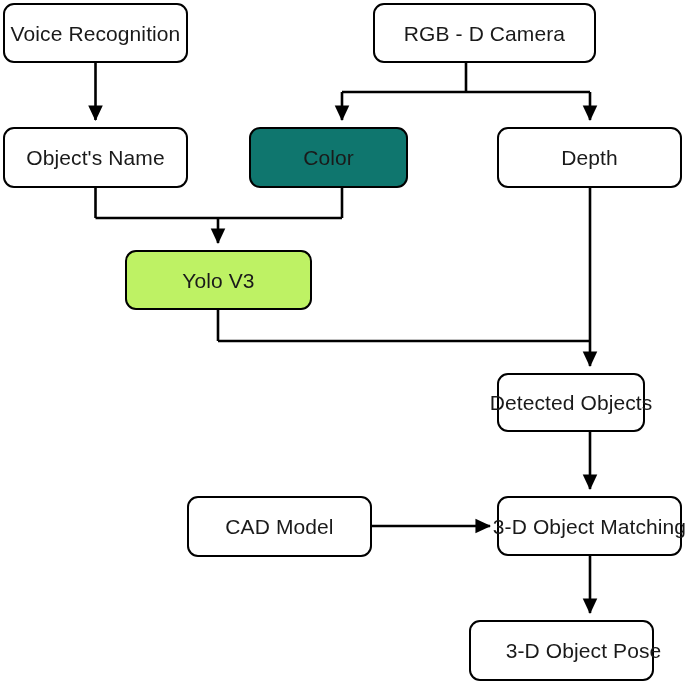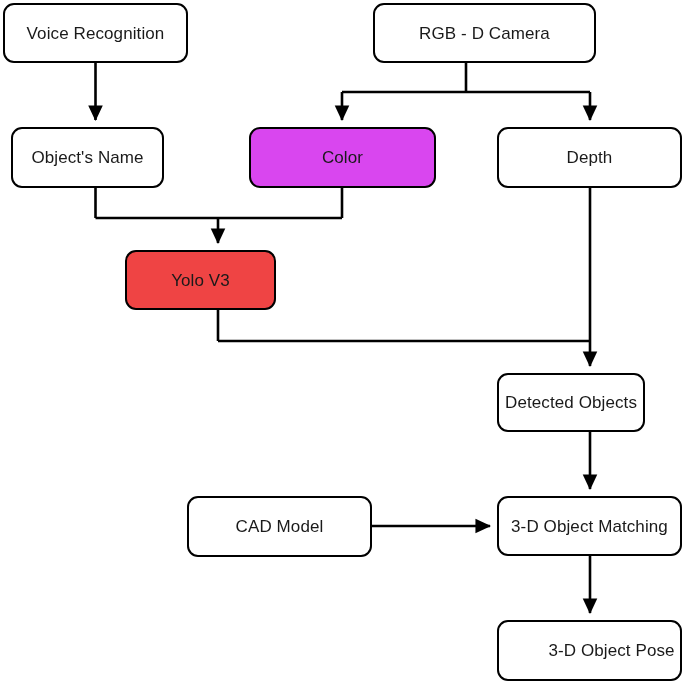--- a/index.html
+++ b/index.html
@@ -29,21 +29,21 @@
     background: #ffffff;
     border: 2.6px solid #000000;
     border-radius: 11px;
     display: flex;
     align-items: center;
     justify-content: center;
     z-index: 2;
   }
   .node-label {
     font-family: "Liberation Sans", sans-serif;
-    font-size: 17px;
+    font-size: 21px;
     color: #1a1a1a;
     letter-spacing: 0.1px;
     white-space: nowrap;
     line-height: 1;
   }
 </style>
 </head>
 <body>
 
 <div id="canvas">
@@ -72,38 +72,38 @@
         <path d="M 590 556 L 590 613" marker-end="url(#arrowhead)"></path>
       </g>
   </svg>
 
   <div class="node" style="left: 3px; top: 3px; width: 185px; height: 60px; border-color: rgb(0, 0, 0); background: rgb(255, 255, 255);">
     <span class="node-label">Voice Recognition</span>
   </div>
   <div class="node" style="left: 373px; top: 3px; width: 223px; height: 60px; border-color: rgb(0, 0, 0); background: rgb(255, 255, 255);">
     <span class="node-label">RGB - D Camera</span>
   </div>
-  <div class="node" style="left: 3px; top: 127px; width: 153px; height: 61px; border-color: rgb(0, 0, 0); background: rgb(255, 255, 255); margin-left: 8px;">
+  <div class="node" style="left: 3px; top: 127px; width: 185px; height: 61px; border-color: rgb(0, 0, 0); background: rgb(255, 255, 255);">
     <span class="node-label">Object's Name</span>
   </div>
-  <div class="node" style="left: 249px; top: 127px; width: 187px; height: 61px; border-color: rgb(0, 0, 0); background: #d946ef; justify-content: center;">
+  <div class="node" style="left: 249px; top: 127px; width: 159px; height: 61px; border-color: rgb(0, 0, 0); background: #0f766e; justify-content: center;">
     <span class="node-label">Color</span>
   </div>
   <div class="node" style="left: 497px; top: 127px; width: 185px; height: 61px; border-color: rgb(0, 0, 0); background: rgb(255, 255, 255); justify-content: center;">
     <span class="node-label">Depth</span>
   </div>
-  <div class="node" style="left: 125px; top: 250px; width: 151px; height: 60px; border-color: rgb(0, 0, 0); background: #ef4444;">
+  <div class="node" style="left: 125px; top: 250px; width: 187px; height: 60px; border-color: rgb(0, 0, 0); background: #bef264;">
     <span class="node-label">Yolo V3</span>
   </div>
   <div class="node" style="left: 497px; top: 373px; width: 148px; height: 59px; border-color: rgb(0, 0, 0); background: rgb(255, 255, 255);">
     <span class="node-label">Detected Objects</span>
   </div>
   <div class="node" style="left: 187px; top: 496px; width: 185px; height: 61px; border-color: rgb(0, 0, 0); background: rgb(255, 255, 255);">
     <span class="node-label">CAD Model</span>
   </div>
   <div class="node" style="left: 497px; top: 496px; width: 185px; height: 60px; border-color: rgb(0, 0, 0); background: rgb(255, 255, 255);">
     <span class="node-label">3-D Object Matching</span>
   </div>
-  <div class="node" style="left: 497px; top: 620px; width: 185px; height: 61px; border-color: rgb(0, 0, 0); background: rgb(255, 255, 255); padding-left: 44px;">
+  <div class="node" style="left: 469px; top: 620px; width: 185px; height: 61px; border-color: rgb(0, 0, 0); background: rgb(255, 255, 255); padding-left: 44px;">
     <span class="node-label">3-D Object Pose</span>
   </div>
 
 </div>
 
 </body></html>

